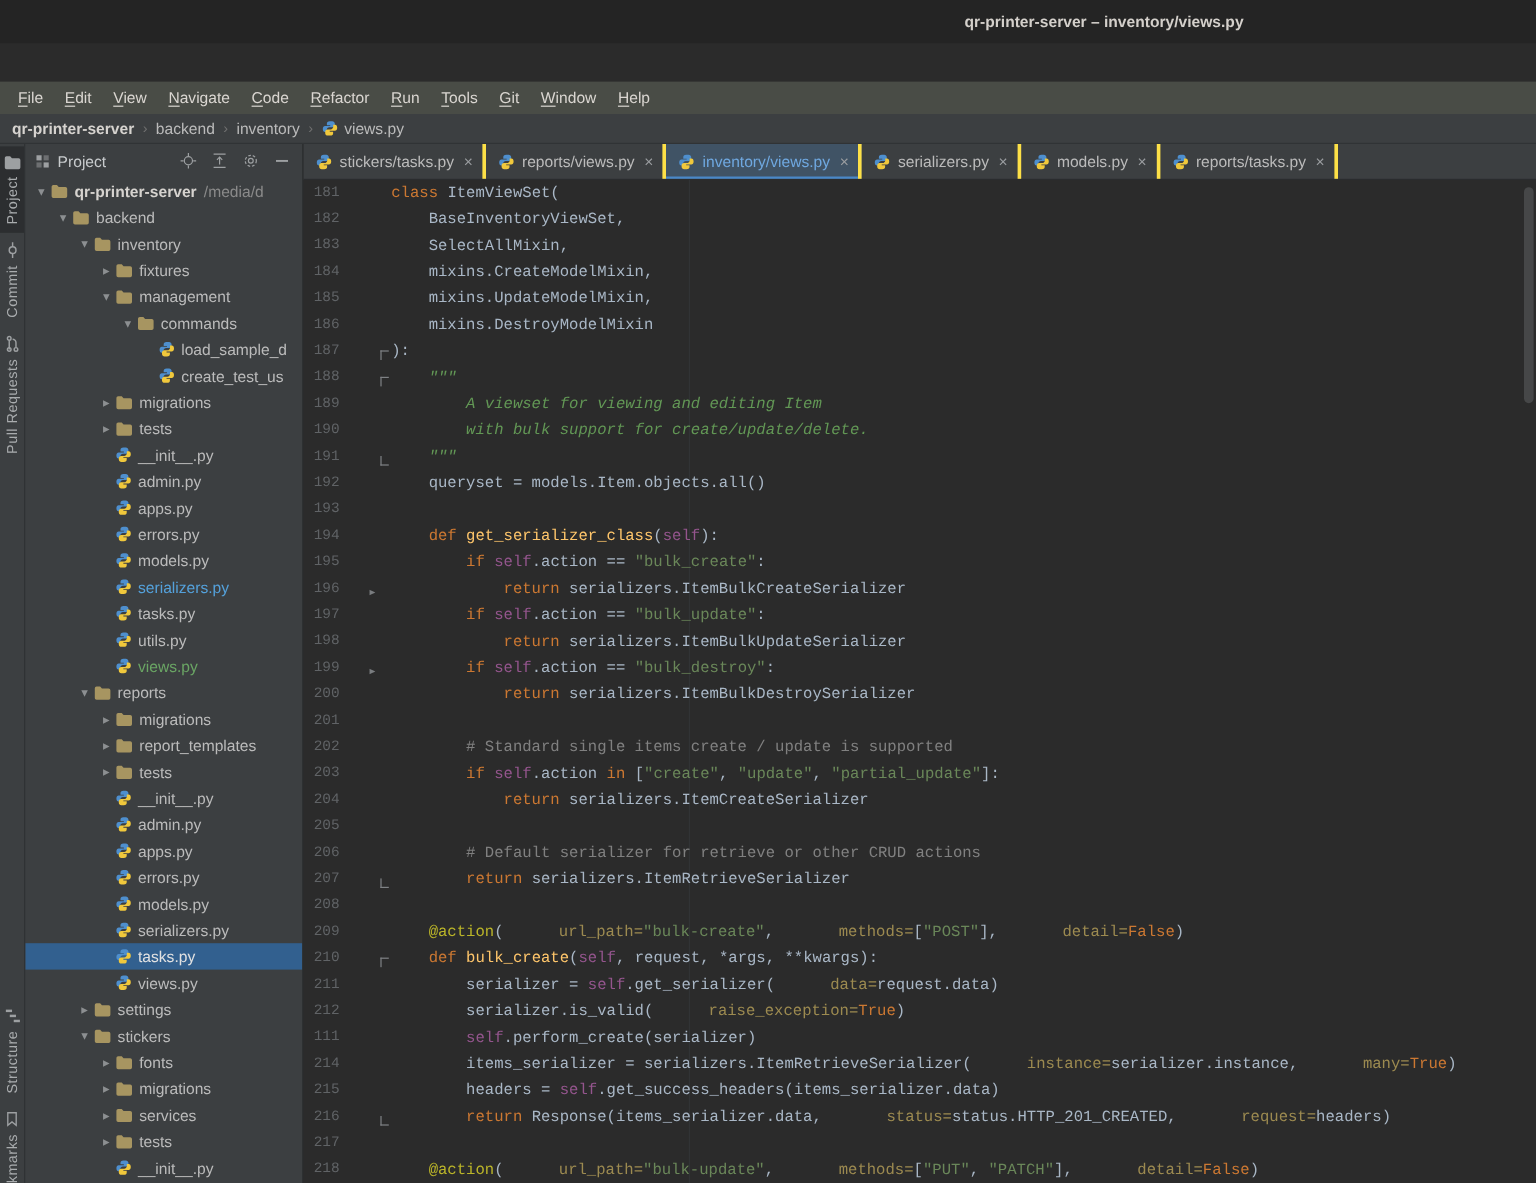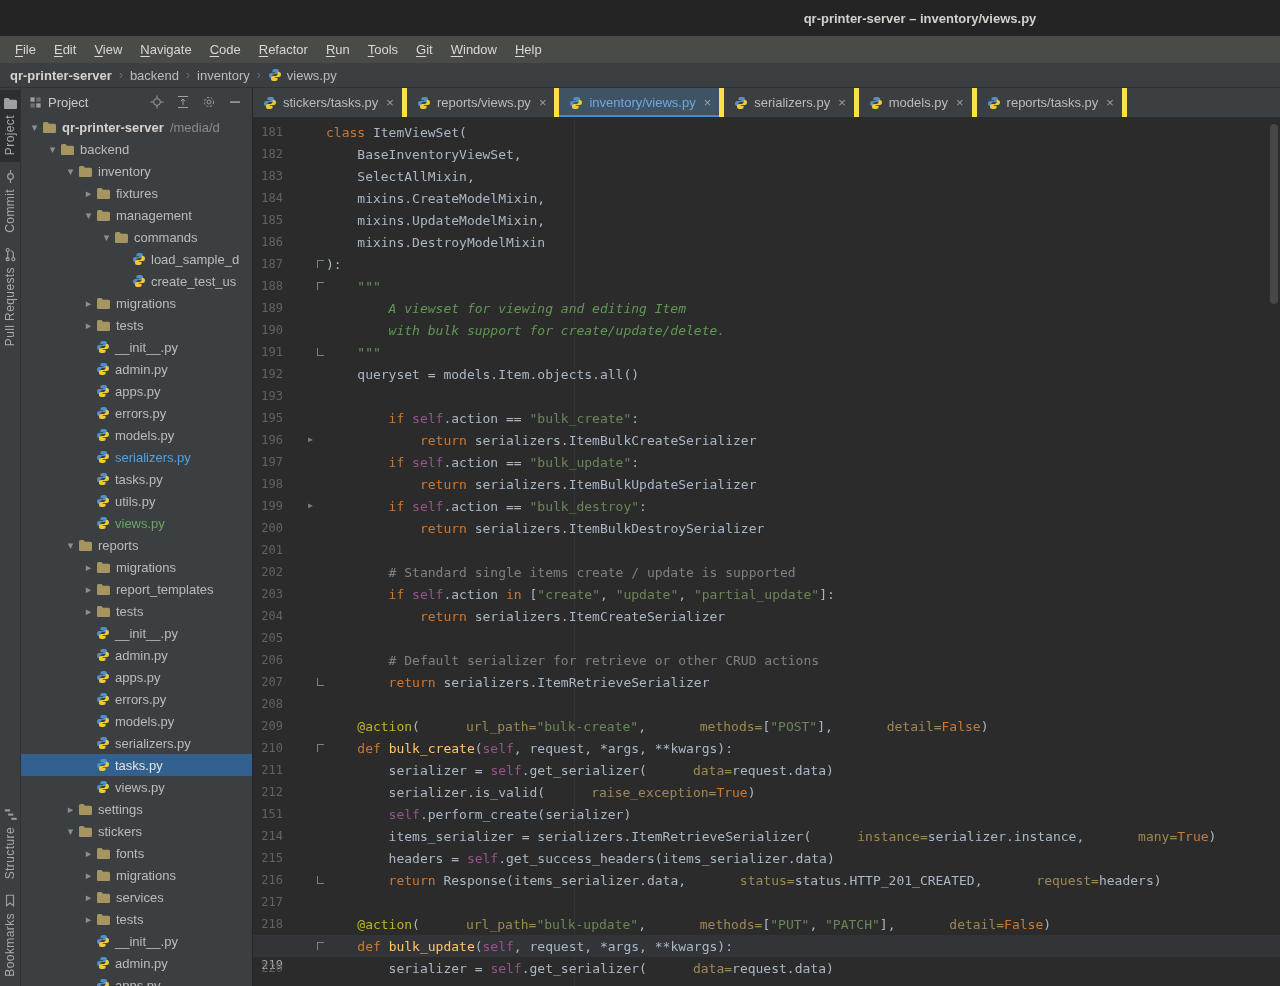--- a/index.html
+++ b/index.html
@@ -6,21 +6,21 @@
   body{
     width:1280px;height:986px;overflow:hidden;position:relative;
     background:#2b2b2b;font-family:"Liberation Sans",sans-serif;
     -webkit-font-smoothing:antialiased;
   }
   
   .titlebar{height:36px;background:#242424;position:relative;}
   .win-title{position:absolute;left:920px;top:50%;transform:translate(-50%,-50%);
     color:#d4d0cb;font-weight:bold;font-size:13px;white-space:nowrap;}
   
-  .menubar{height:27px;background:#494c46;display:flex;align-items:center;padding-left:6px;}
+  .menubar{height:27px;background:#494c46;display:flex;align-items:center;padding-left:6px;margin-top:32px;}
   .menu-item{color:#dad6d1;font-size:13px;padding:3px 9px;cursor:default;}
   .menu-item u{text-underline-offset:2px;}
   
   .breadcrumbs{height:24px;background:#3c3f41;border-bottom:1px solid #303335;
     display:flex;align-items:center;padding-left:10px;font-size:13px;color:#bbbbbb;}
   .crumb{display:flex;align-items:center;gap:5px;color:#bbbbbb;}
   .crumb.bold{font-weight:bold;color:#d6d3cf;}
   .crumb-sep{color:#707070;margin:0 7px;font-size:12px;}
   
   .main{display:flex;height:898px;}
@@ -48,28 +48,28 @@
   .folder-ic{color:#a79561;}
   .tlabel{flex:none;}
   .tlabel.git-green{color:#6aa564;}
   .tlabel.git-blue{color:#54a1db;}
   .tlabel.bold{font-weight:bold;color:#d6d3cf;}
   .tsuffix{color:#8a8a8a;margin-left:6px;}
   
   .editor-area{flex:1;min-width:0;display:flex;flex-direction:column;position:relative;}
   .tabbar{height:29px;flex:none;background:#3c3f41;display:flex;align-items:stretch;border-bottom:1px solid #2a2c2e;}
   .tab{display:flex;align-items:center;gap:6px;padding:0 8px 0 10px;font-size:13px;
-    color:#bbbbbb;border-right:5px solid #fde047;}
+    color:#bbbbbb;border-right:3px solid #fde047;}
   .tab.active{background:rgba(74,136,199,0.28);color:#6fa8e0;box-shadow:inset 0 -2px 0 #4a88c7;}
   .tab .icon{display:flex;}
   .tab-close{color:#9b9ea1;font-size:13px;margin-left:2px;line-height:1;}
   .editor{flex:1;background:#2b2b2b;overflow:hidden;padding-top:3px;position:relative;
     font-family:"DejaVu Sans Mono","Liberation Mono",monospace;font-size:13px;}
   .gutter-line{position:absolute;left:321px;top:0;bottom:0;width:1px;background:#313335;}
-  .cl{height:22px;display:flex;align-items:center;white-space:pre;position:relative;}
+  .cl{height:22px;display:flex;white-space:pre;position:relative;font-family:Liberation Mono, monospace;}
   .cl.cur{background:#323438;}
   .ln{width:30px;flex:none;text-align:right;color:#606366;font-size:12px;}
   .cl.cur .ln{color:#a3a3a3;margin-top:38px;}
   .mk{width:43px;flex:none;position:relative;height:100%;}
   .fold{position:absolute;left:34px;top:7px;width:6px;height:7px;border-left:1px solid #7f8285;}
   .fold.ft{border-top:1px solid #7f8285;}
   .fold.fb{border-bottom:1px solid #7f8285;}
   .arr{position:absolute;left:25px;top:6px;color:#7a7d80;font-size:8px;}
   .ct{flex:none;}
   
@@ -687,39 +687,40 @@
         <div class="cl"><span class="ln">184</span><span class="mk"></span><span class="ct"><span class="s-d">    mixins.CreateModelMixin,</span></span></div>
         <div class="cl"><span class="ln">185</span><span class="mk"></span><span class="ct"><span class="s-d">    mixins.UpdateModelMixin,</span></span></div>
         <div class="cl"><span class="ln">186</span><span class="mk"></span><span class="ct"><span class="s-d">    mixins.DestroyModelMixin</span></span></div>
         <div class="cl"><span class="ln">187</span><span class="mk"><i class="fold ft"></i></span><span class="ct"><span class="s-d">):</span></span></div>
         <div class="cl"><span class="ln">188</span><span class="mk"><i class="fold ft"></i></span><span class="ct"><span class="s-doc">    """</span></span></div>
         <div class="cl"><span class="ln">189</span><span class="mk"></span><span class="ct"><span class="s-doc">        A viewset for viewing and editing Item</span></span></div>
         <div class="cl"><span class="ln">190</span><span class="mk"></span><span class="ct"><span class="s-doc">        with bulk support for create/update/delete.</span></span></div>
         <div class="cl"><span class="ln">191</span><span class="mk"><i class="fold fb"></i></span><span class="ct"><span class="s-doc">    """</span></span></div>
         <div class="cl"><span class="ln">192</span><span class="mk"></span><span class="ct"><span class="s-d">    queryset = models.Item.objects.all()</span></span></div>
         <div class="cl"><span class="ln">193</span><span class="mk"></span><span class="ct"></span></div>
+        <div class="cl"><span class="ln">194</span><span class="mk"></span><span class="ct"><span class="s-kw">    def </span><span class="s-fn">get_serializer_class</span><span class="s-d">(</span><span class="s-slf">self</span><span class="s-d">):</span></span></div>
         <div class="cl"><span class="ln">195</span><span class="mk"></span><span class="ct"><span class="s-kw">        if </span><span class="s-slf">self</span><span class="s-d">.action == </span><span class="s-str">"bulk_create"</span><span class="s-d">:</span></span></div>
         <div class="cl"><span class="ln">196</span><span class="mk"><i class="arr">▶</i></span><span class="ct"><span class="s-kw">            return </span><span class="s-d">serializers.ItemBulkCreateSerializer</span></span></div>
         <div class="cl"><span class="ln">197</span><span class="mk"></span><span class="ct"><span class="s-kw">        if </span><span class="s-slf">self</span><span class="s-d">.action == </span><span class="s-str">"bulk_update"</span><span class="s-d">:</span></span></div>
         <div class="cl"><span class="ln">198</span><span class="mk"></span><span class="ct"><span class="s-kw">            return </span><span class="s-d">serializers.ItemBulkUpdateSerializer</span></span></div>
         <div class="cl"><span class="ln">199</span><span class="mk"><i class="arr">▶</i></span><span class="ct"><span class="s-kw">        if </span><span class="s-slf">self</span><span class="s-d">.action == </span><span class="s-str">"bulk_destroy"</span><span class="s-d">:</span></span></div>
         <div class="cl"><span class="ln">200</span><span class="mk"></span><span class="ct"><span class="s-kw">            return </span><span class="s-d">serializers.ItemBulkDestroySerializer</span></span></div>
         <div class="cl"><span class="ln">201</span><span class="mk"></span><span class="ct"></span></div>
         <div class="cl"><span class="ln">202</span><span class="mk"></span><span class="ct"><span class="s-com">        # Standard single items create / update is supported</span></span></div>
         <div class="cl"><span class="ln">203</span><span class="mk"></span><span class="ct"><span class="s-kw">        if </span><span class="s-slf">self</span><span class="s-d">.action </span><span class="s-kw">in</span><span class="s-d"> [</span><span class="s-str">"create"</span><span class="s-d">, </span><span class="s-str">"update"</span><span class="s-d">, </span><span class="s-str">"partial_update"</span><span class="s-d">]:</span></span></div>
         <div class="cl"><span class="ln">204</span><span class="mk"></span><span class="ct"><span class="s-kw">            return </span><span class="s-d">serializers.ItemCreateSerializer</span></span></div>
         <div class="cl"><span class="ln">205</span><span class="mk"></span><span class="ct"></span></div>
         <div class="cl"><span class="ln">206</span><span class="mk"></span><span class="ct"><span class="s-com">        # Default serializer for retrieve or other CRUD actions</span></span></div>
         <div class="cl"><span class="ln">207</span><span class="mk"><i class="fold fb"></i></span><span class="ct"><span class="s-kw">        return </span><span class="s-d">serializers.ItemRetrieveSerializer</span></span></div>
         <div class="cl"><span class="ln">208</span><span class="mk"></span><span class="ct"></span></div>
         <div class="cl"><span class="ln">209</span><span class="mk"></span><span class="ct"><span class="s-dec">    @action</span><span class="s-d">(</span><span class="s-kwa">url_path=</span><span class="s-str">"bulk-create"</span><span class="s-d">, </span><span class="s-kwa">methods=</span><span class="s-d">[</span><span class="s-str">"POST"</span><span class="s-d">], </span><span class="s-kwa">detail=</span><span class="s-kw">False</span><span class="s-d">)</span></span></div>
         <div class="cl"><span class="ln">210</span><span class="mk"><i class="fold ft"></i></span><span class="ct"><span class="s-kw">    def </span><span class="s-fn">bulk_create</span><span class="s-d">(</span><span class="s-slf">self</span><span class="s-d">, request, *args, **kwargs):</span></span></div>
         <div class="cl"><span class="ln">211</span><span class="mk"></span><span class="ct"><span class="s-d">        serializer = </span><span class="s-slf">self</span><span class="s-d">.get_serializer(</span><span class="s-kwa">data=</span><span class="s-d">request.data)</span></span></div>
         <div class="cl"><span class="ln">212</span><span class="mk"></span><span class="ct"><span class="s-d">        serializer.is_valid(</span><span class="s-kwa">raise_exception=</span><span class="s-kw">True</span><span class="s-d">)</span></span></div>
-        <div class="cl"><span class="ln">151</span><span class="mk"></span><span class="ct"><span class="s-slf">        self</span><span class="s-d">.perform_create(serializer)</span></span></div>
+        <div class="cl"><span class="ln">111</span><span class="mk"></span><span class="ct"><span class="s-slf">        self</span><span class="s-d">.perform_create(serializer)</span></span></div>
         <div class="cl"><span class="ln">214</span><span class="mk"></span><span class="ct"><span class="s-d">        items_serializer = serializers.ItemRetrieveSerializer(</span><span class="s-kwa">instance=</span><span class="s-d">serializer.instance, </span><span class="s-kwa">many=</span><span class="s-kw">True</span><span class="s-d">)</span></span></div>
         <div class="cl"><span class="ln">215</span><span class="mk"></span><span class="ct"><span class="s-d">        headers = </span><span class="s-slf">self</span><span class="s-d">.get_success_headers(items_serializer.data)</span></span></div>
         <div class="cl"><span class="ln">216</span><span class="mk"><i class="fold fb"></i></span><span class="ct"><span class="s-kw">        return </span><span class="s-d">Response(items_serializer.data, </span><span class="s-kwa">status=</span><span class="s-d">status.HTTP_201_CREATED, </span><span class="s-kwa">request=</span><span class="s-d">headers)</span></span></div>
         <div class="cl"><span class="ln">217</span><span class="mk"></span><span class="ct"></span></div>
         <div class="cl"><span class="ln">218</span><span class="mk"></span><span class="ct"><span class="s-dec">    @action</span><span class="s-d">(</span><span class="s-kwa">url_path=</span><span class="s-str">"bulk-update"</span><span class="s-d">, </span><span class="s-kwa">methods=</span><span class="s-d">[</span><span class="s-str">"PUT"</span><span class="s-d">, </span><span class="s-str">"PATCH"</span><span class="s-d">], </span><span class="s-kwa">detail=</span><span class="s-kw">False</span><span class="s-d">)</span></span></div>
         <div class="cl cur"><span class="ln">219</span><span class="mk"><i class="fold ft"></i></span><span class="ct"><span class="s-kw">    def </span><span class="s-fn">bulk_update</span><span class="s-d">(</span><span class="s-slf">self</span><span class="s-d">, request, *args, **kwargs):</span></span></div>
         <div class="cl"><span class="ln">220</span><span class="mk"></span><span class="ct"><span class="s-d">        serializer = </span><span class="s-slf">self</span><span class="s-d">.get_serializer(</span><span class="s-kwa">data=</span><span class="s-d">request.data)</span></span></div>
       </div>
     <div class="scroll-thumb"></div>
   </div>

